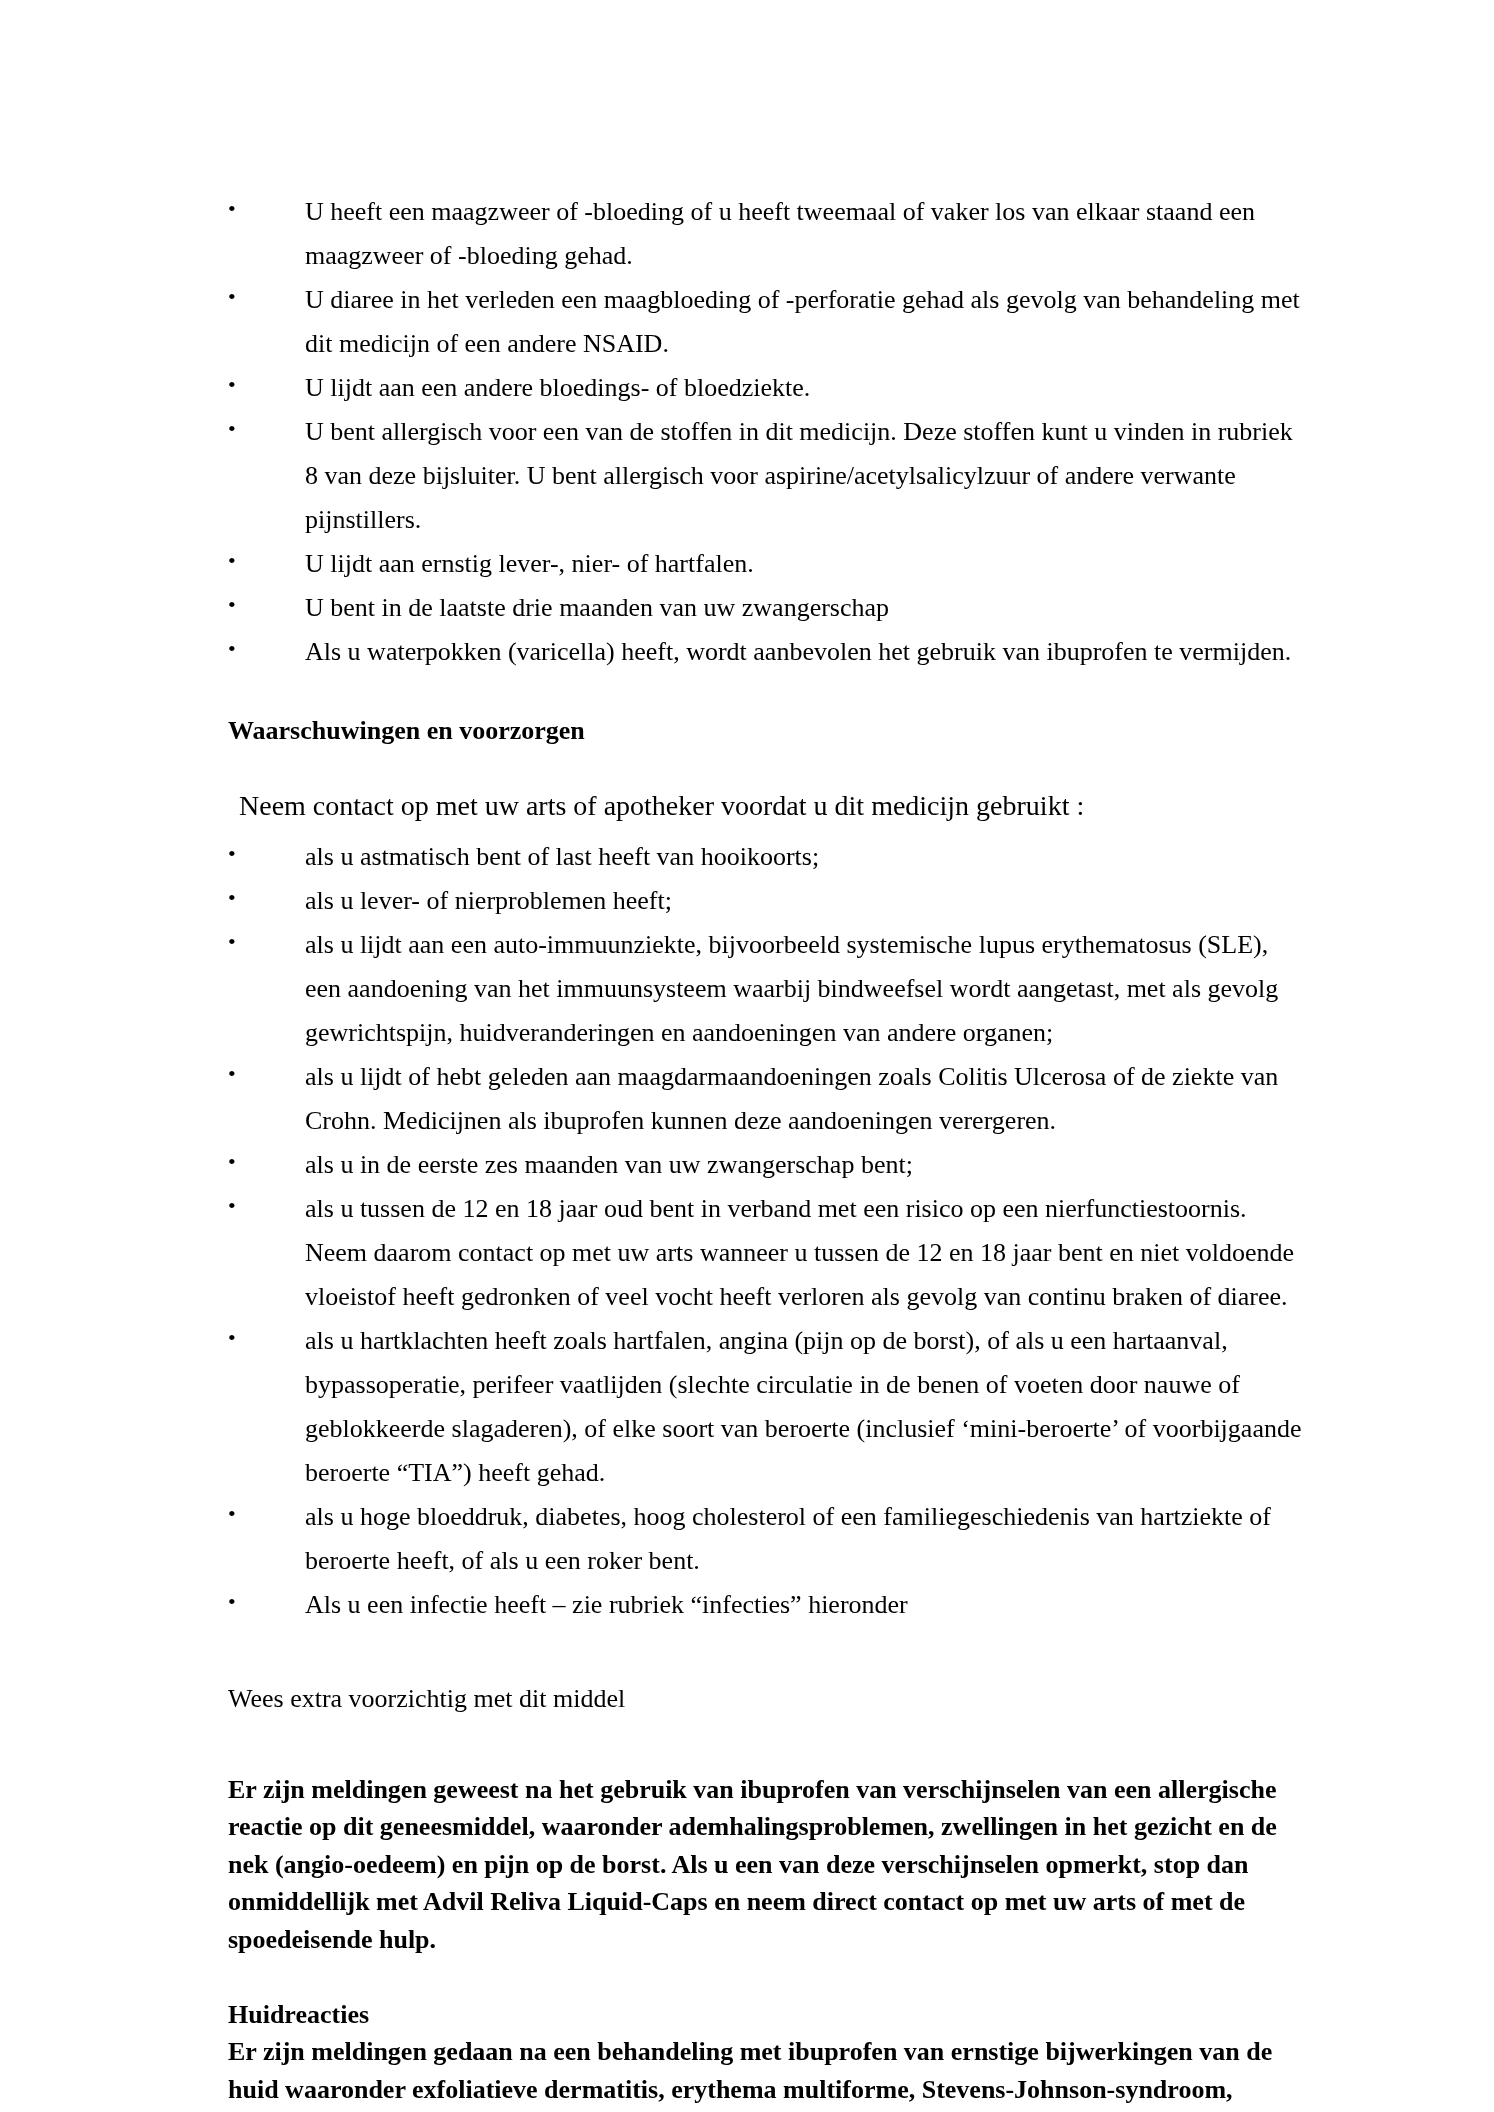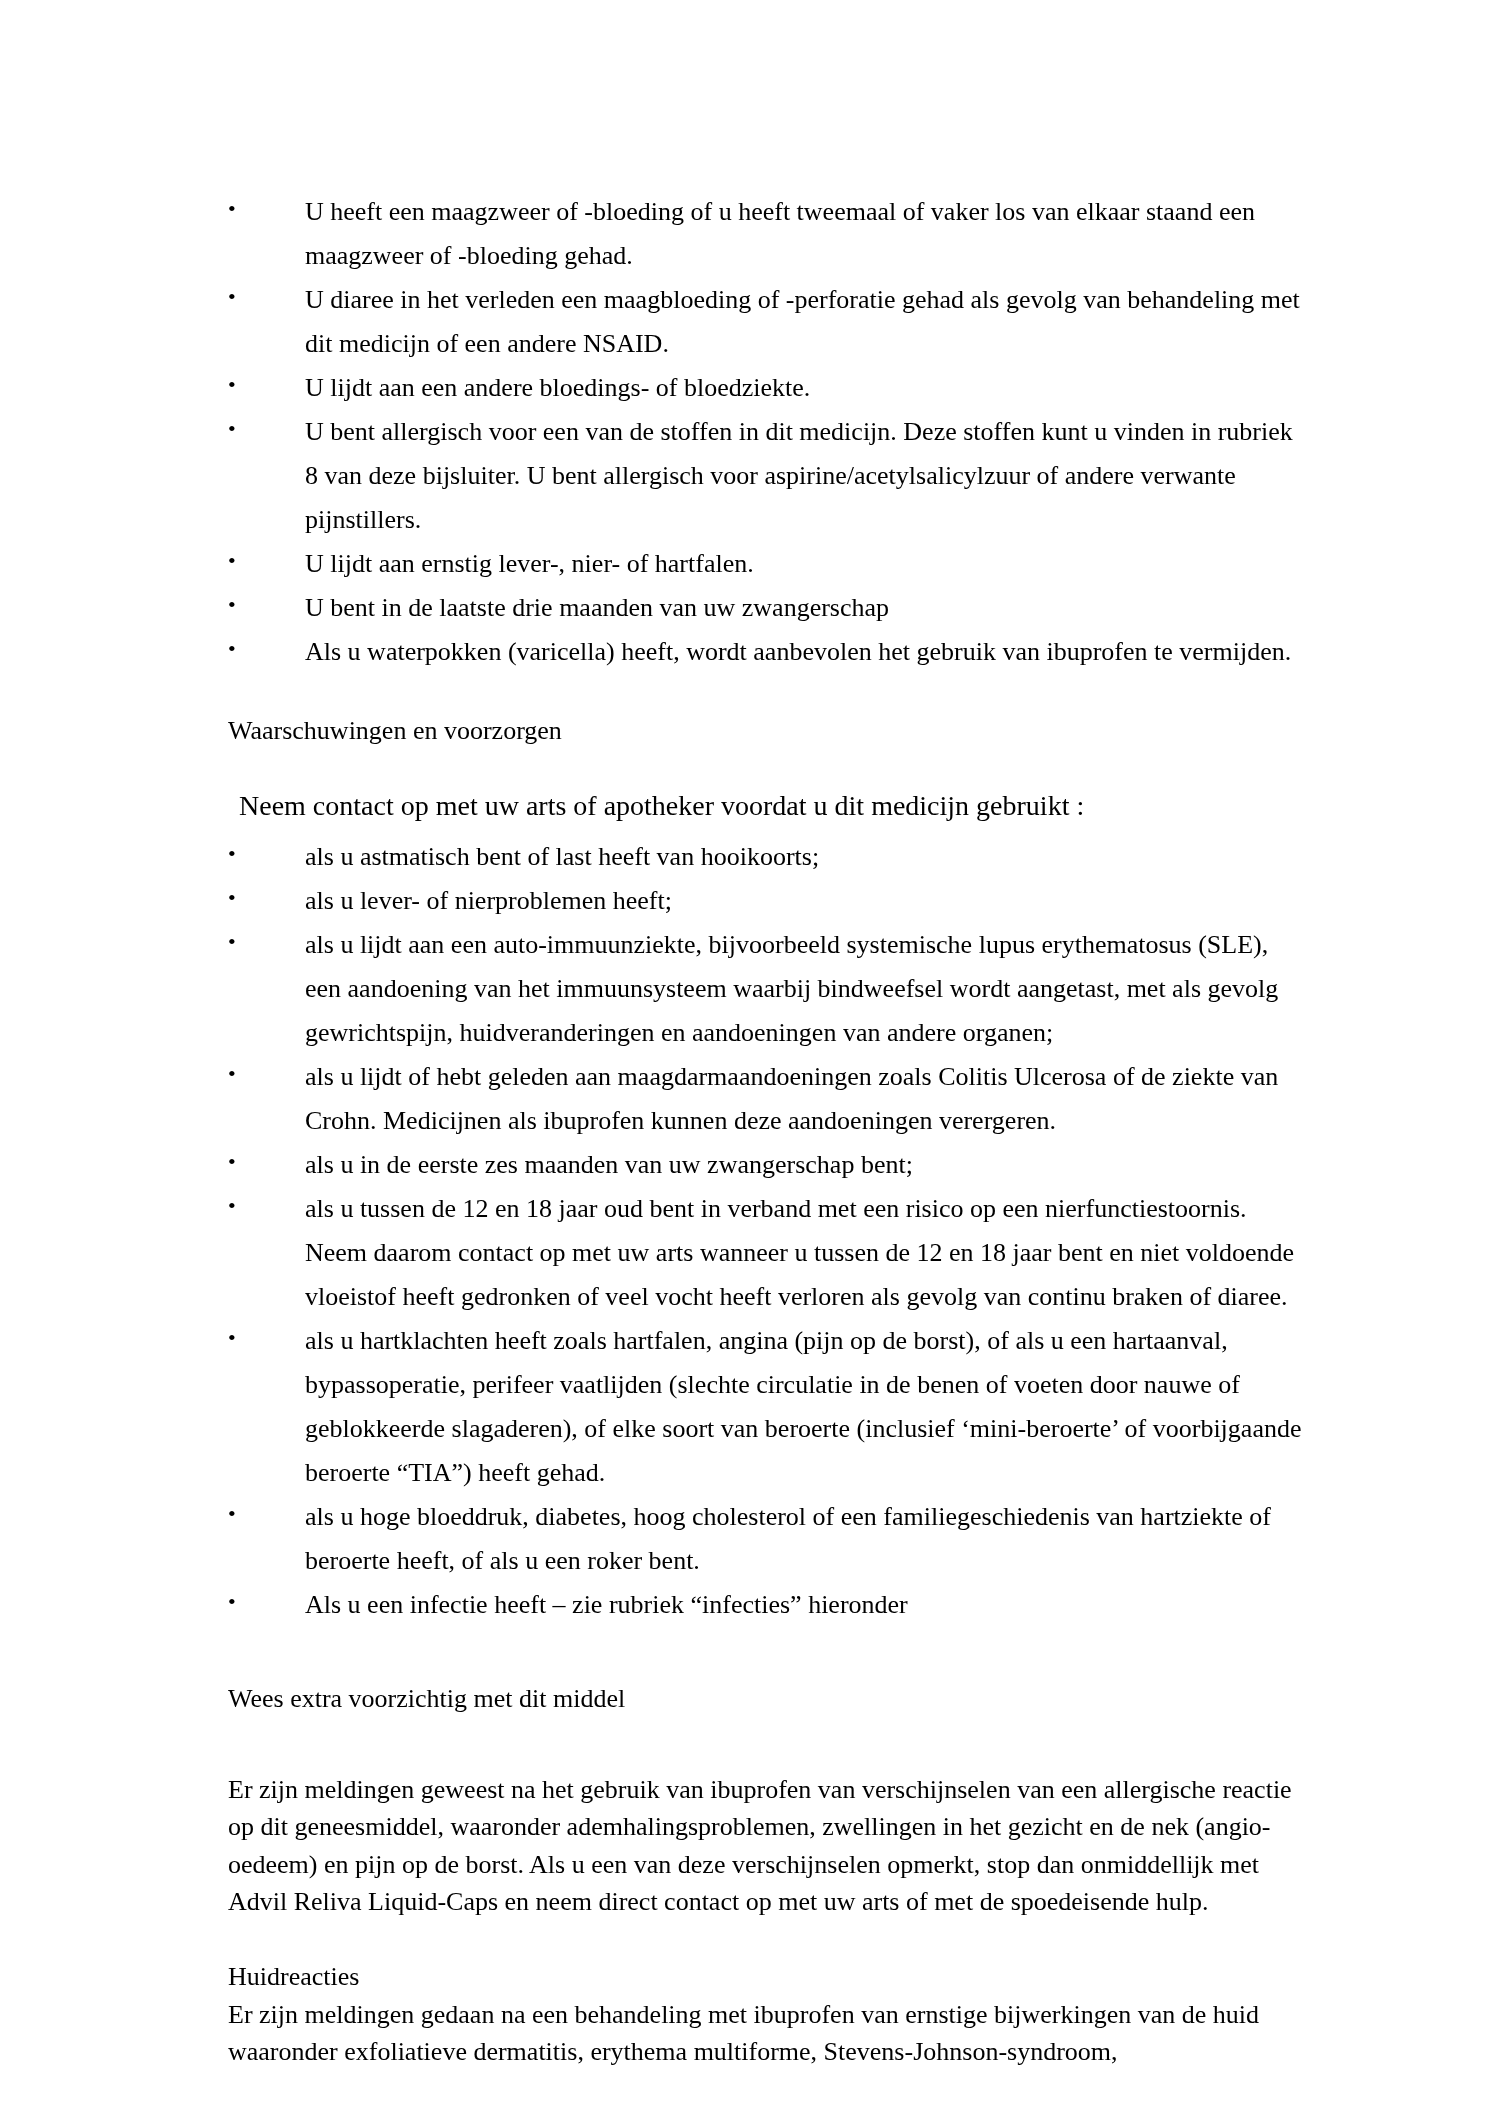--- a/index.html
+++ b/index.html
@@ -40,34 +40,35 @@
   }
   .item-text {
     max-width: 1005px;
     font-size: 26px;
     line-height: 44px;
   }
   .doc-heading {
     margin: 37.5px 0;
     font-size: 26px;
     line-height: 37.5px;
-    font-weight: normal;
+    font-weight: bold;
     max-width: 1085px;
   }
   .intro-line {
     margin: 11px;
     font-size: 28px;
     line-height: 37.5px;
     max-width: 1085px;
   }
   .doc-paragraph {
     margin: 0;
     font-size: 26px;
     line-height: 37.5px;
     max-width: 1085px;
+    font-weight: bold;
   }
   .caution-line {
     margin: 53px 0;
     font-size: 26px;
     line-height: 37.5px;
     max-width: 1085px;
   }
   .heading-tight {
     margin: 37.5px 0 0 0;
   }

